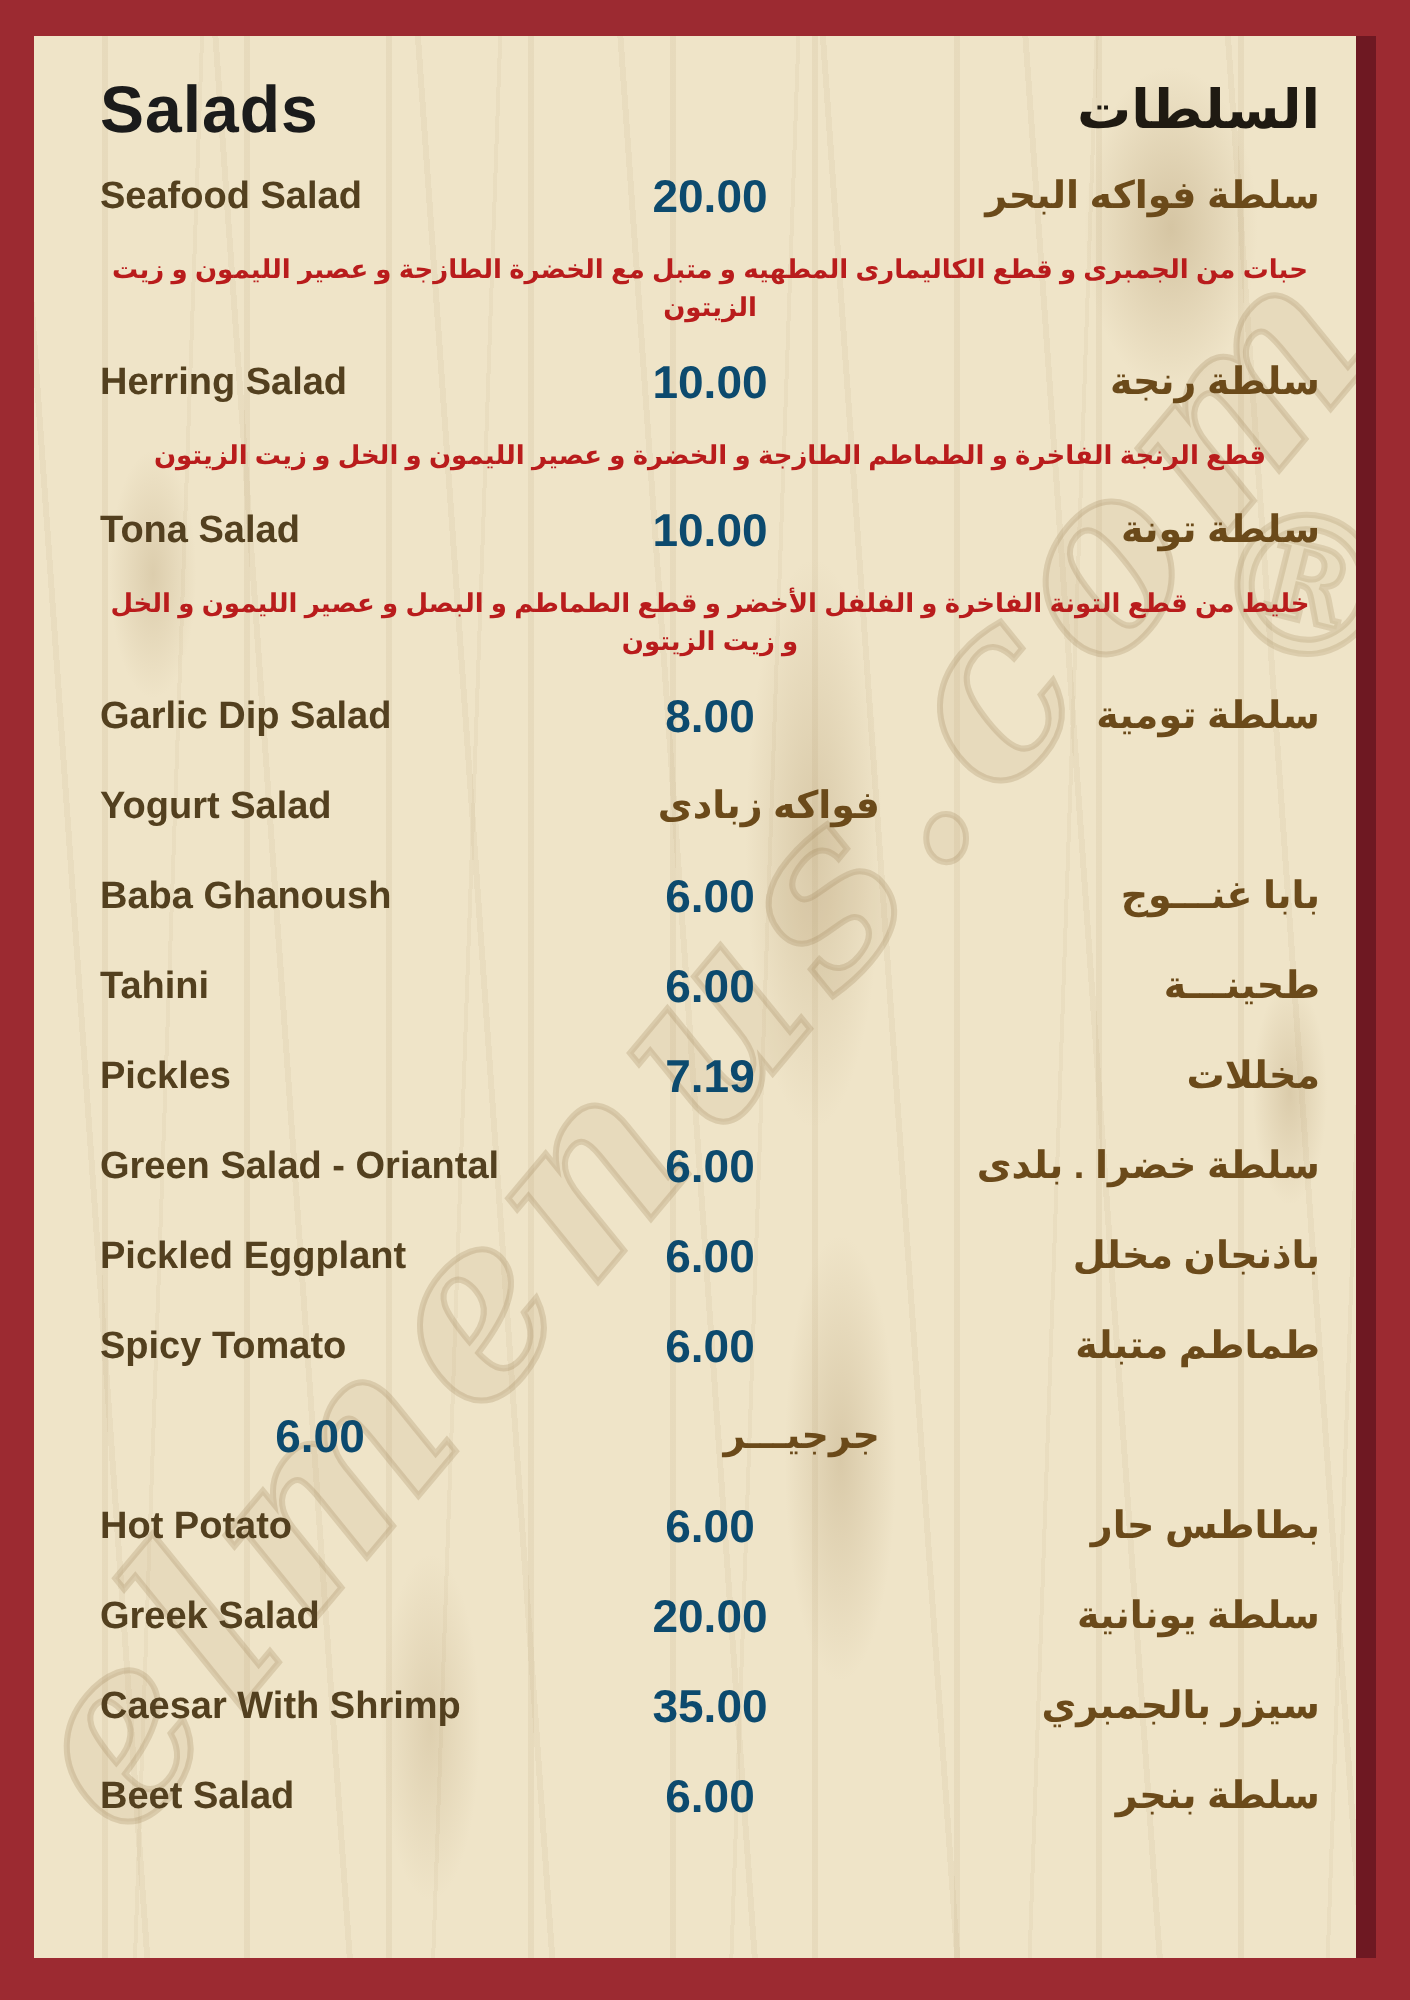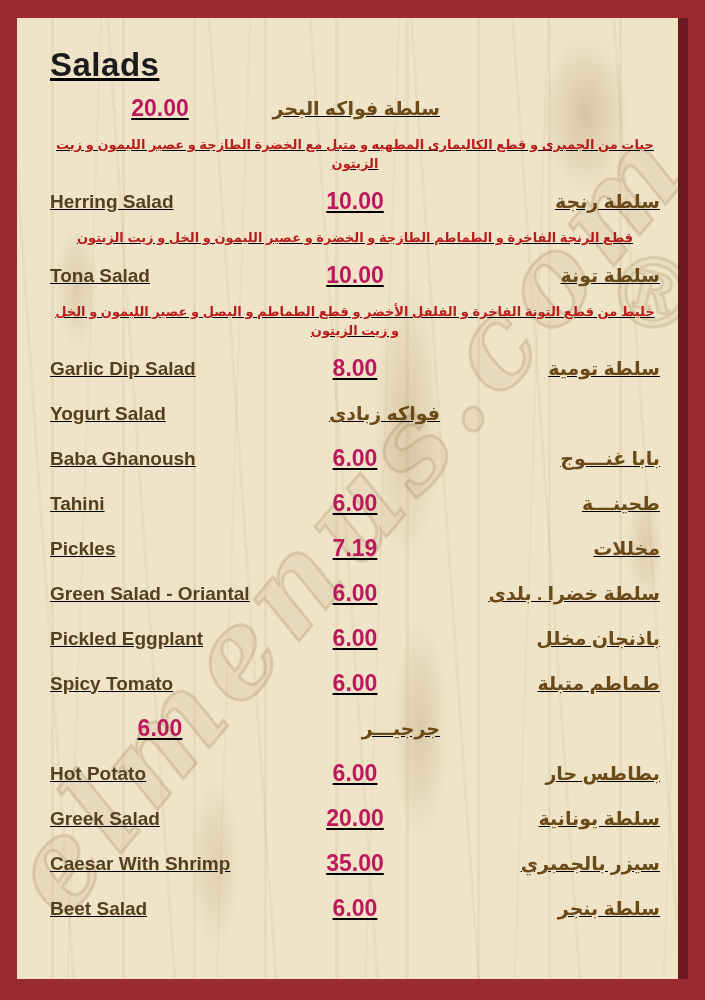--- a/index.html
+++ b/index.html
@@ -39,50 +39,52 @@
   }
   .registered-mark {
     position:absolute; left:588px; top:228px;
     font-family:"DejaVu Serif",serif; font-weight:bold;
     font-size:96px; line-height:1;
     transform:rotate(14deg);
     color:rgba(162,136,92,.08);
     -webkit-text-stroke:3px rgba(158,132,88,.24);
     pointer-events:none;
   }
-  .content { position:relative; padding:26px 18px 0 33px;text-decoration:underline; }
+  .content { position:relative; padding:16px 18px 0 33px; }
   .title-row {
     display:grid; grid-template-columns:1fr 1fr; align-items:center; height:42px;
   }
   .title-en { font-size:33px; font-weight:bold; color:#1b1b1b; letter-spacing:0.5px; }
   .title-ar { font-size:27px; font-weight:bold; color:#1f1a12; text-align:right; }
   .item-row {
     display:grid; grid-template-columns:1fr 170px 1fr; align-items:center; height:45px;
   }
   .item-en  { font-size:19px; font-weight:bold; color:#53401f; }
-  .item-price { font-size:23px; font-weight:bold; color:#be185d; text-align:center; }
+  .item-price { font-size:23px; font-weight:bold; color:#0c4a6e; text-align:center; }
   .item-ar  { font-size:19px; font-weight:bold; color:#6b4a1a; text-align:right; }
   .desc-row {
     text-align:center; font-size:13px; font-weight:bold; color:#b91c1c;
     line-height:19px; margin:4px 0 6px;
   }
 </style>
 </head>
 <body>
 
 <div class="page">
   <div class="watermark">elmenus.com</div>
   <div class="registered-mark">®</div>
 
   <div class="content">
     <div class="title-row">
       <div class="title-en">Salads</div>
+      <div class="title-ar" dir="rtl">السلطات</div>
     </div>
     <div id="menu-rows">
   <div class="item-row">
+    <div class="item-en">Seafood Salad</div>
     <div class="item-price">20.00</div>
     <div class="item-ar" dir="rtl">سلطة فواكه البحر</div>
   </div>
 
   <div class="desc-row" dir="rtl">حبات من الجمبرى و قطع الكاليمارى المطهيه و متبل مع الخضرة الطازجة و عصير الليمون و زيت الزيتون</div>
 
   <div class="item-row">
     <div class="item-en">Herring Salad</div>
     <div class="item-price">10.00</div>
     <div class="item-ar" dir="rtl">سلطة رنجة</div>

